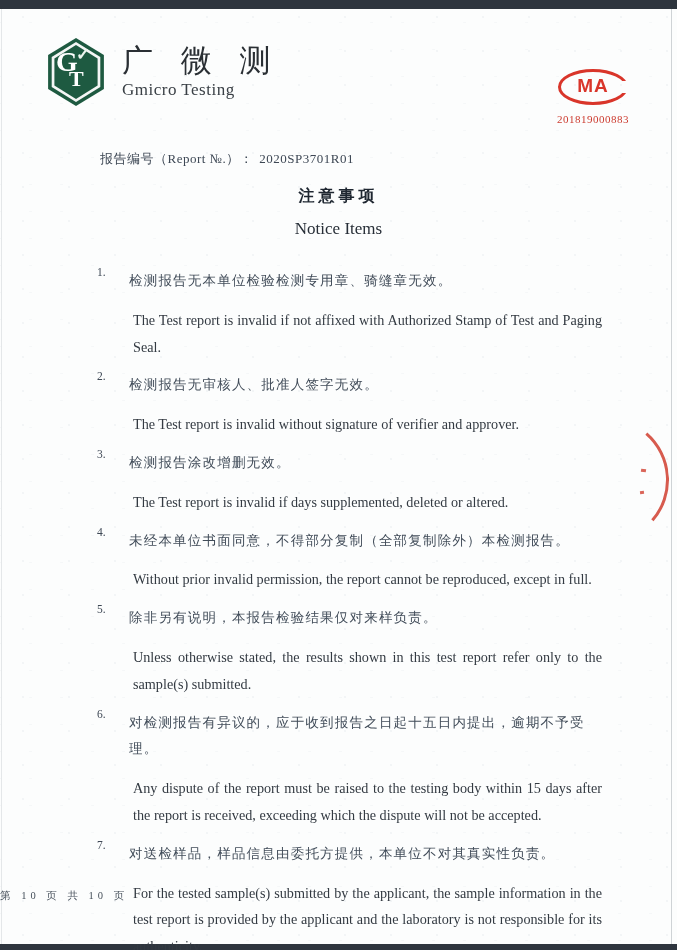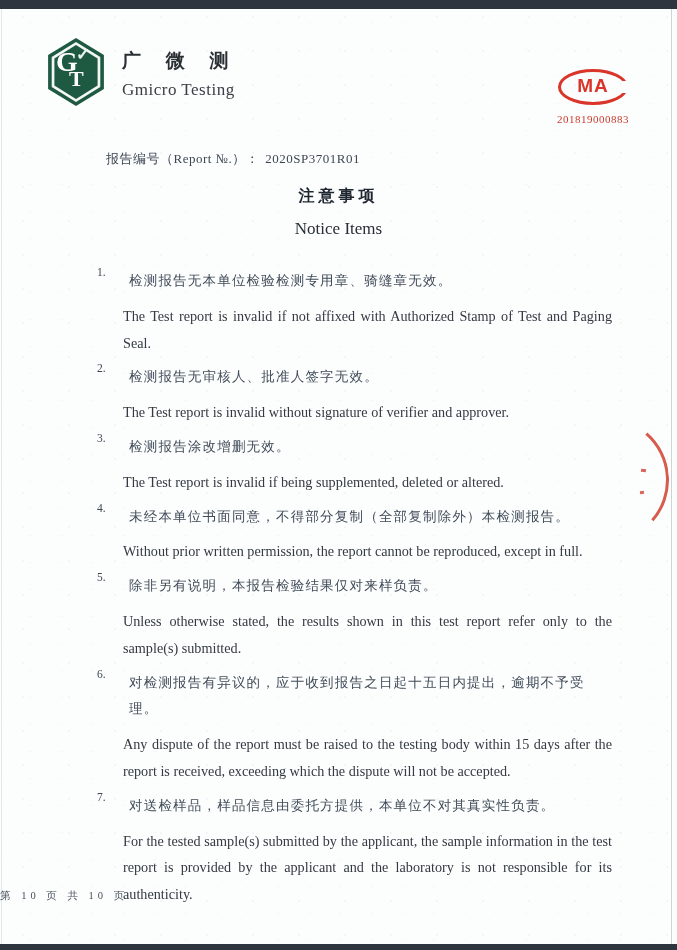--- a/index.html
+++ b/index.html
@@ -30,49 +30,49 @@
     clip-path:polygon(50% 0,95% 25%,95% 75%,50% 100%,5% 75%,5% 25%);
     position:relative;flex:0 0 auto;}
   .hex-mid{position:absolute;left:4px;top:4px;width:54px;height:60px;background:#f4f6f5;
     clip-path:polygon(50% 0,95% 25%,95% 75%,50% 100%,5% 75%,5% 25%);}
   .hex-inner{position:absolute;left:7px;top:7px;width:48px;height:54px;background:#1e5a41;
     clip-path:polygon(50% 0,95% 25%,95% 75%,50% 100%,5% 75%,5% 25%);}
   .hex-g{position:absolute;left:11px;top:10px;color:#fff;font-weight:bold;font-size:28px;line-height:28px;font-family:"Liberation Serif",serif;}
   .hex-t{position:absolute;left:24px;top:30px;color:#fff;font-weight:bold;font-size:22px;line-height:22px;font-family:"Liberation Serif",serif;}
   .hex-check{position:absolute;left:31px;top:6px;color:#eef5ef;font-size:17px;font-weight:bold;}
   .logo-text{margin-left:15px;padding-top:8px;}
-  .logo-zh{font-size:19px;letter-spacing:10px;color:#2a2f34;font-weight:700;line-height:30px;}
+  .logo-zh{font-size:31px;letter-spacing:10px;color:#2a2f34;font-weight:400;line-height:30px;}
   .logo-en{font-size:17px;color:#3a4046;margin-top:4px;letter-spacing:0.5px;}
 
   
   .cma-box{position:absolute;left:551px;top:46px;width:84px;text-align:center;margin-top:23px;}
   .cma-ellipse{position:relative;width:64px;height:30px;margin:0 auto;
     border:3px solid #d9352a;border-radius:50%;}
   .cma-notch{position:absolute;right:-4px;top:9px;width:7px;height:12px;background:#fcfdfd;}
   .cma-ma{position:absolute;left:0;right:0;top:3px;color:#d9352a;font-weight:bold;
     font-size:19px;letter-spacing:1px;font-family:"Liberation Sans",sans-serif;}
   .cma-number{margin-top:8px;color:#cc3b2f;font-size:11px;letter-spacing:0.5px;}
 
   
-  .report-line{position:absolute;left:106px;top:150px;font-size:13px;color:#3d4754;letter-spacing:0.5px;}
+  .report-line{position:absolute;left:100px;top:150px;font-size:13px;color:#3d4754;letter-spacing:0.5px;}
   .report-line .value{margin-left:6px;}
 
   
   .title-zh{position:absolute;left:0;width:677px;top:186px;text-align:center;
     font-size:16px;font-weight:bold;letter-spacing:4px;color:#1f2731;}
   .title-en{position:absolute;left:0;width:677px;top:219px;text-align:center;
     font-size:17px;color:#272e37;}
 
   
   .notices{position:absolute;left:97px;top:260px;width:517px;}
   .notice{position:relative;padding-left:24px;}
   .notice .num{position:absolute;left:0;top:-2px;font-size:11.5px;color:#3d4754;}
   .notice .zh{margin:8px;font-size:13.5px;line-height:26.8px;letter-spacing:1.2px;color:#414c59;
     font-family:"Liberation Serif",serif;}
-  .notice .en{margin:2px;font-size:14.2px;line-height:26.8px;color:#333a42;text-align:justify;}
+  .notice .en{margin:12px;font-size:14.2px;line-height:26.8px;color:#333a42;text-align:justify;}
 
   
   .stamp-arc{position:absolute;left:543px;top:417px;width:120px;height:120px;border-radius:50%;
     border:3px solid transparent;border-right-color:#d34a3c;transform:rotate(-4deg);opacity:0.9;}
   .stamp-tick{position:absolute;background:#d34a3c;opacity:0.85;}
   .stamp-tick.t1{left:641px;top:469px;width:5px;height:3px;transform:rotate(8deg);}
   .stamp-tick.t2{left:640px;top:491px;width:4px;height:3px;transform:rotate(-6deg);}
 
   
   .footer{position:absolute;left:0;width:578px;top:889px;
@@ -124,26 +124,26 @@
       <p class="en">The Test report is invalid if not affixed with Authorized Stamp of Test and Paging Seal.</p>
     </div>
     <div class="notice">
       <span class="num">2.</span>
       <p class="zh">检测报告无审核人、批准人签字无效。</p>
       <p class="en">The Test report is invalid without signature of verifier and approver.</p>
     </div>
     <div class="notice">
       <span class="num">3.</span>
       <p class="zh">检测报告涂改增删无效。</p>
-      <p class="en">The Test report is invalid if being supplemented, deleted or altered.</p>
+      <p class="en">The Test report is invalid if days supplemented, deleted or altered.</p>
     </div>
     <div class="notice">
       <span class="num">4.</span>
       <p class="zh">未经本单位书面同意，不得部分复制（全部复制除外）本检测报告。</p>
-      <p class="en">Without prior written permission, the report cannot be reproduced, except in full.</p>
+      <p class="en">Without prior invalid permission, the report cannot be reproduced, except in full.</p>
     </div>
     <div class="notice">
       <span class="num">5.</span>
       <p class="zh">除非另有说明，本报告检验结果仅对来样负责。</p>
       <p class="en">Unless otherwise stated, the results shown in this test report refer only to the sample(s) submitted.</p>
     </div>
     <div class="notice">
       <span class="num">6.</span>
       <p class="zh">对检测报告有异议的，应于收到报告之日起十五日内提出，逾期不予受理。</p>
       <p class="en">Any dispute of the report must be raised to the testing body within 15 days after the report is received, exceeding which the dispute will not be accepted.</p>

